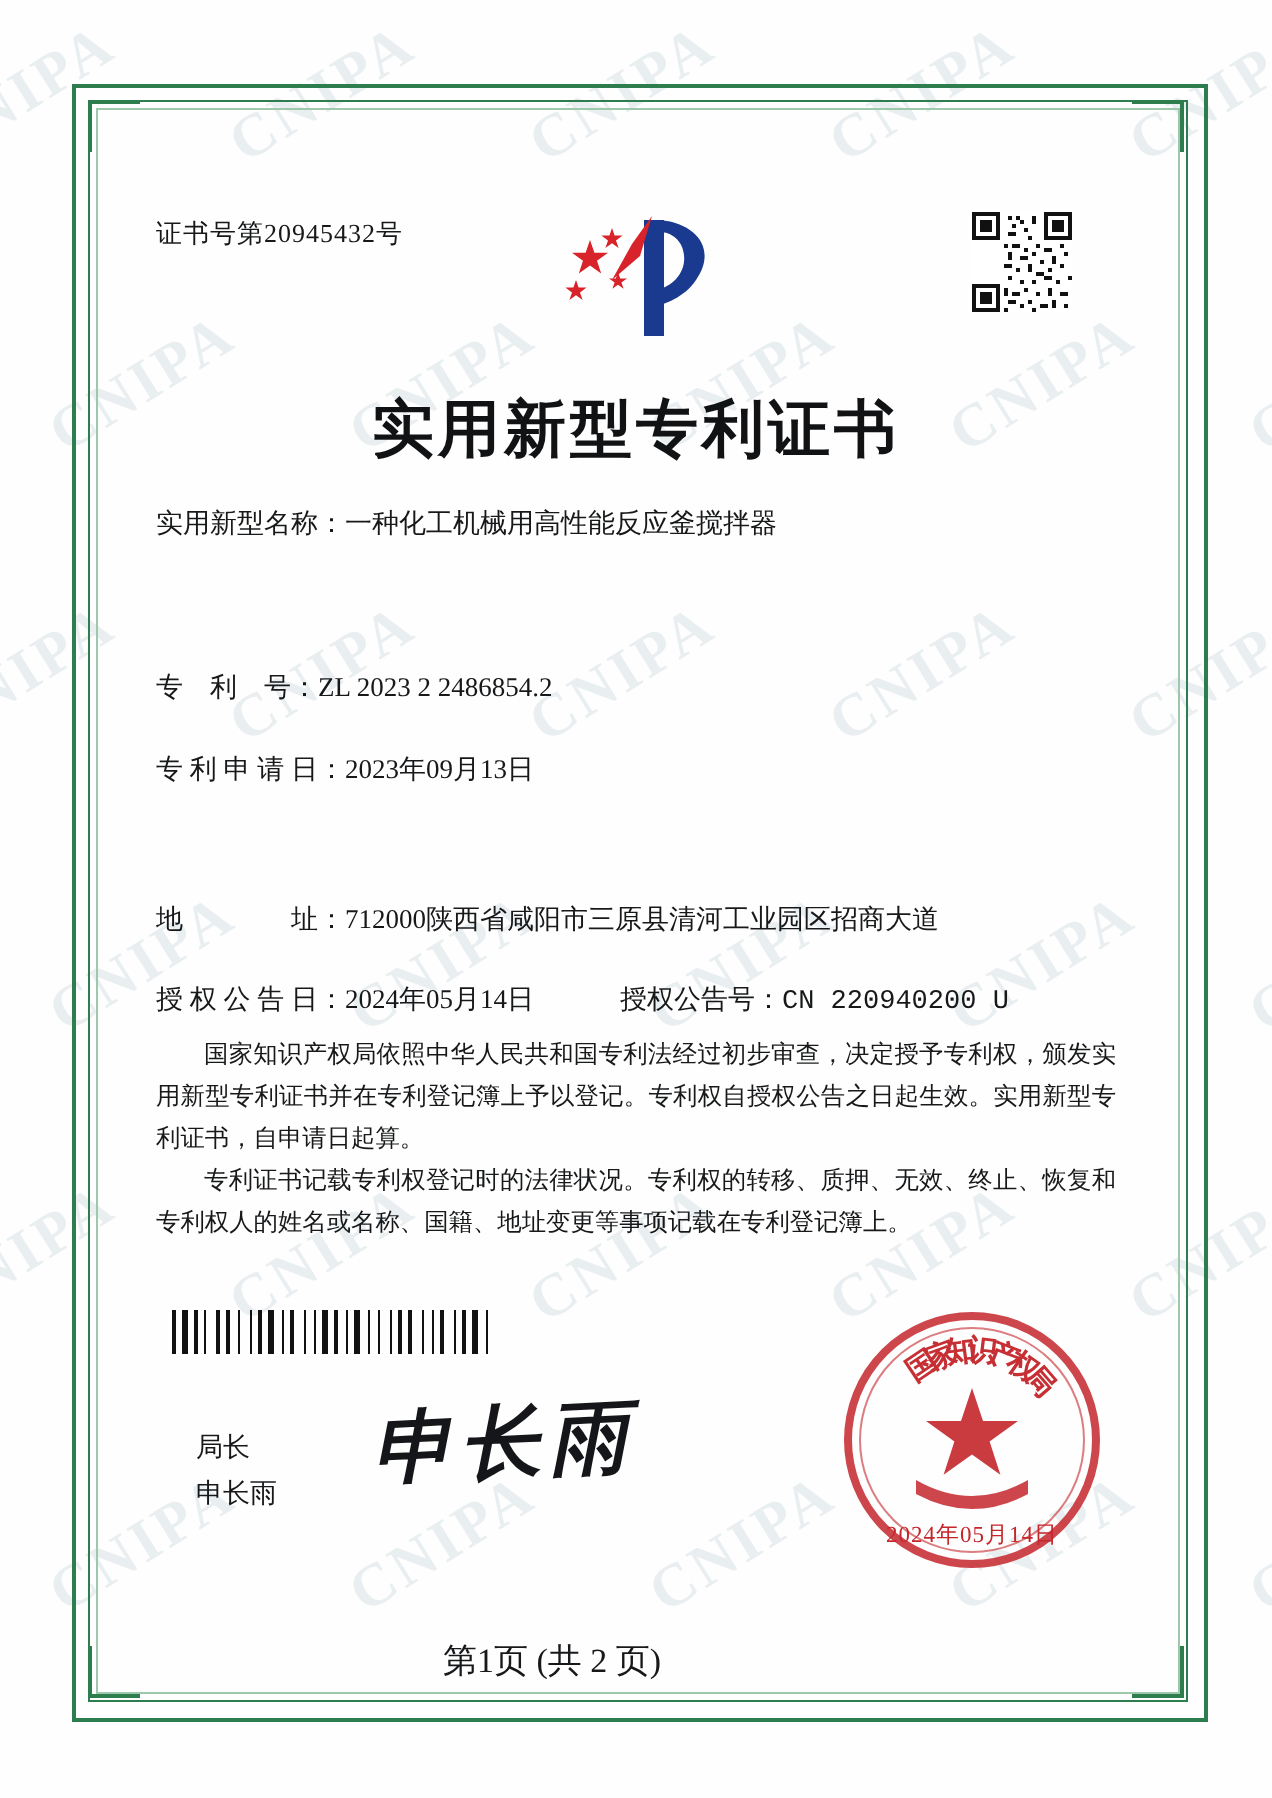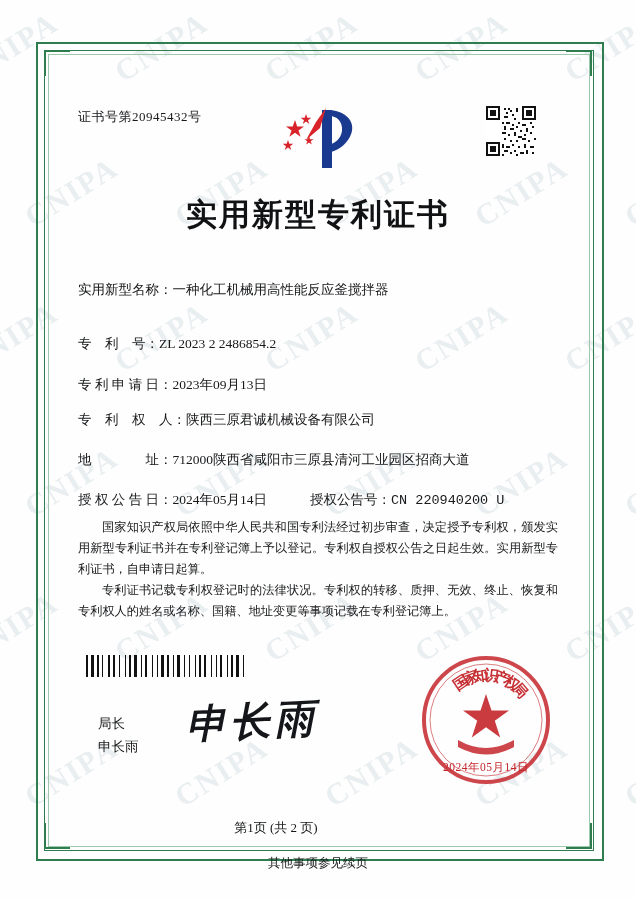--- a/index.html
+++ b/index.html
@@ -238,21 +238,21 @@
   }
 
   
   .page-no {
     position: absolute;
     left: 0;
     top: 819px;
     width: 552px;
     text-align: center;
     font-family: "Liberation Serif", serif;
-    font-size: 13px;
+    font-size: 17px;
     color: #17181a;
   }
   .outside-note {
     position: absolute;
     left: 0;
     top: 855px;
     width: 636px;
     text-align: center;
     font-family: "Liberation Serif", serif;
     font-size: 12.5px;
@@ -402,31 +402,28 @@
           <polygon points="33,14 35.2,20.4 42,20.4 36.5,24.4 38.6,30.8 33,26.8 27.4,30.8 29.5,24.4 24,20.4 30.8,20.4"></polygon>
           <polygon points="44,8 45.3,11.8 49.3,11.8 46.0,14.2 47.3,18 44,15.6 40.7,18 42,14.2 38.7,11.8 42.7,11.8"></polygon>
           <polygon points="26,34 27.3,37.8 31.3,37.8 28.0,40.2 29.3,44 26,41.6 22.7,44 24,40.2 20.7,37.8 24.7,37.8"></polygon>
           <polygon points="47,30 48.1,33.2 51.5,33.2 48.7,35.2 49.8,38.4 47,36.4 44.2,38.4 45.3,35.2 42.5,33.2 45.9,33.2"></polygon>
         </g>
       </svg>
     </div>
 
     <div class="doc-title">实用新型专利证书</div>
 
-    <div class="field" style="top:253px;margin-top:28px;">
+    <div class="field" style="top:253px;">
       <span class="lbl">实用新型名称：</span><span class="val">一种化工机械用高性能反应釜搅拌器</span>
     </div>
     <div class="field" style="top:335px;">
       <span class="lbl">专　利　号：</span><span class="val">ZL 2023 2 2486854.2</span>
     </div>
     <div class="field" style="top:376px;">
       <span class="lbl">专 利 申 请 日：</span><span class="val">2023年09月13日</span>
-    </div>
-    <div class="field" style="top:411px;">
-      <span class="lbl">专　利　权　人：</span><span class="val">陕西三原君诚机械设备有限公司</span>
     </div>
     <div class="field" style="top:451px;">
       <span class="lbl">地　　　　址：</span><span class="val">712000陕西省咸阳市三原县清河工业园区招商大道</span>
     </div>
     <div class="field" style="top:491px;text-decoration:underline;">
       <span class="lbl">授 权 公 告 日：</span><span class="val">2024年05月14日</span>
     </div>
     <div class="field-secondary" style="left:310px; top:491px;font-family:Liberation Mono, monospace;">
       <span class="lbl">授权公告号：</span><span class="val">CN 220940200 U</span>
     </div>
@@ -488,14 +485,13 @@
           <text x="72" y="32" text-anchor="middle" transform="rotate(35 72 72)">权</text>
           <text x="72" y="32" text-anchor="middle" transform="rotate(49 72 72)">局</text>
         </g>
       </svg>
     </div>
     <div class="seal-date">2024年05月14日</div>
 
     <div class="page-no">第1页 (共 2 页)</div>
   </div>
 
-  <div class="outside-note">其他事项参见续页</div>
 </div>
 
 </body></html>

